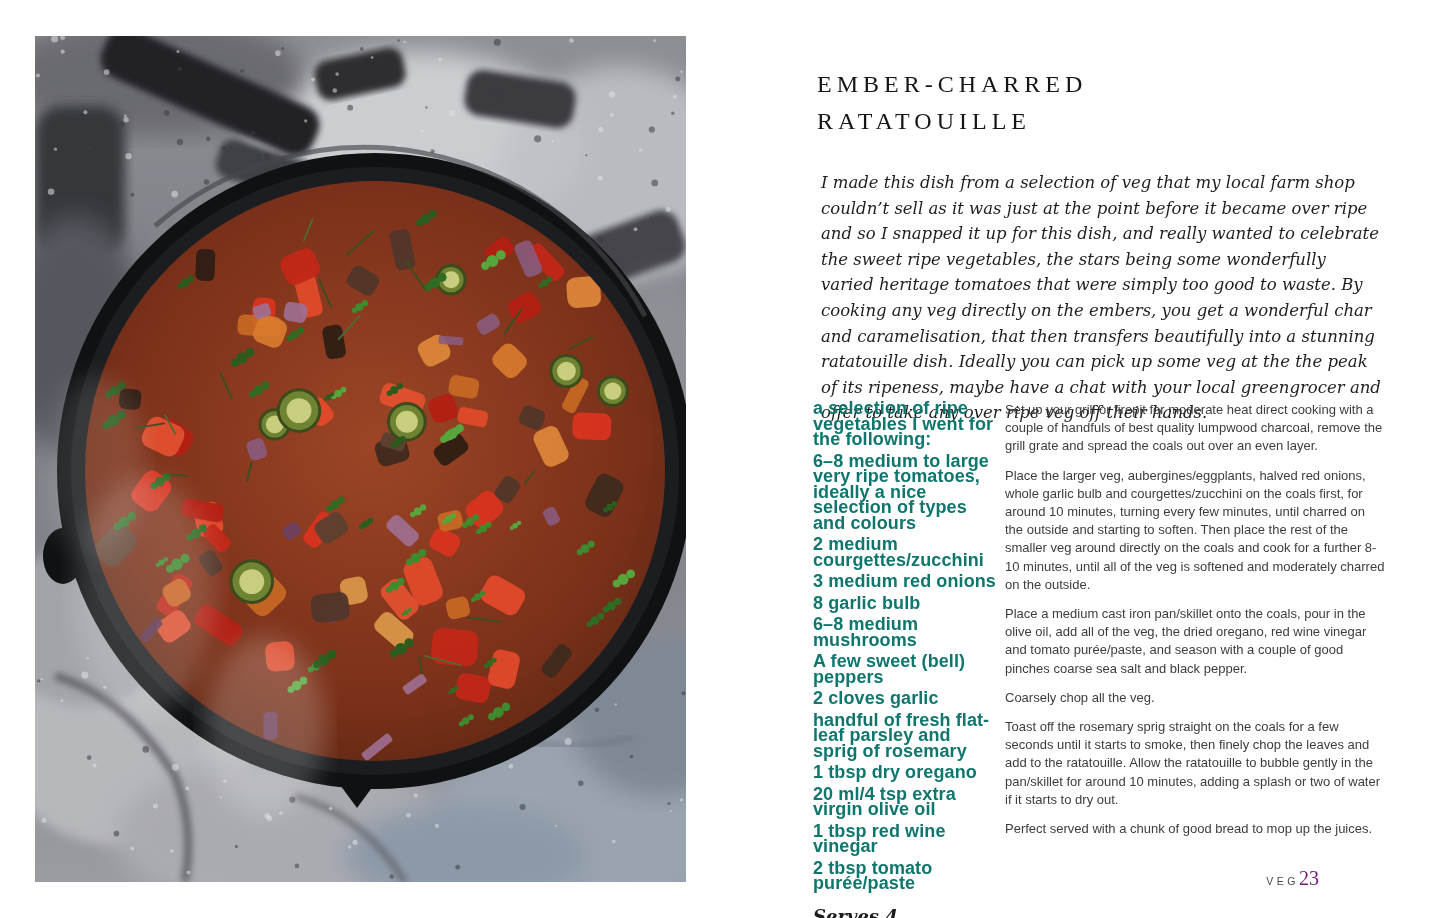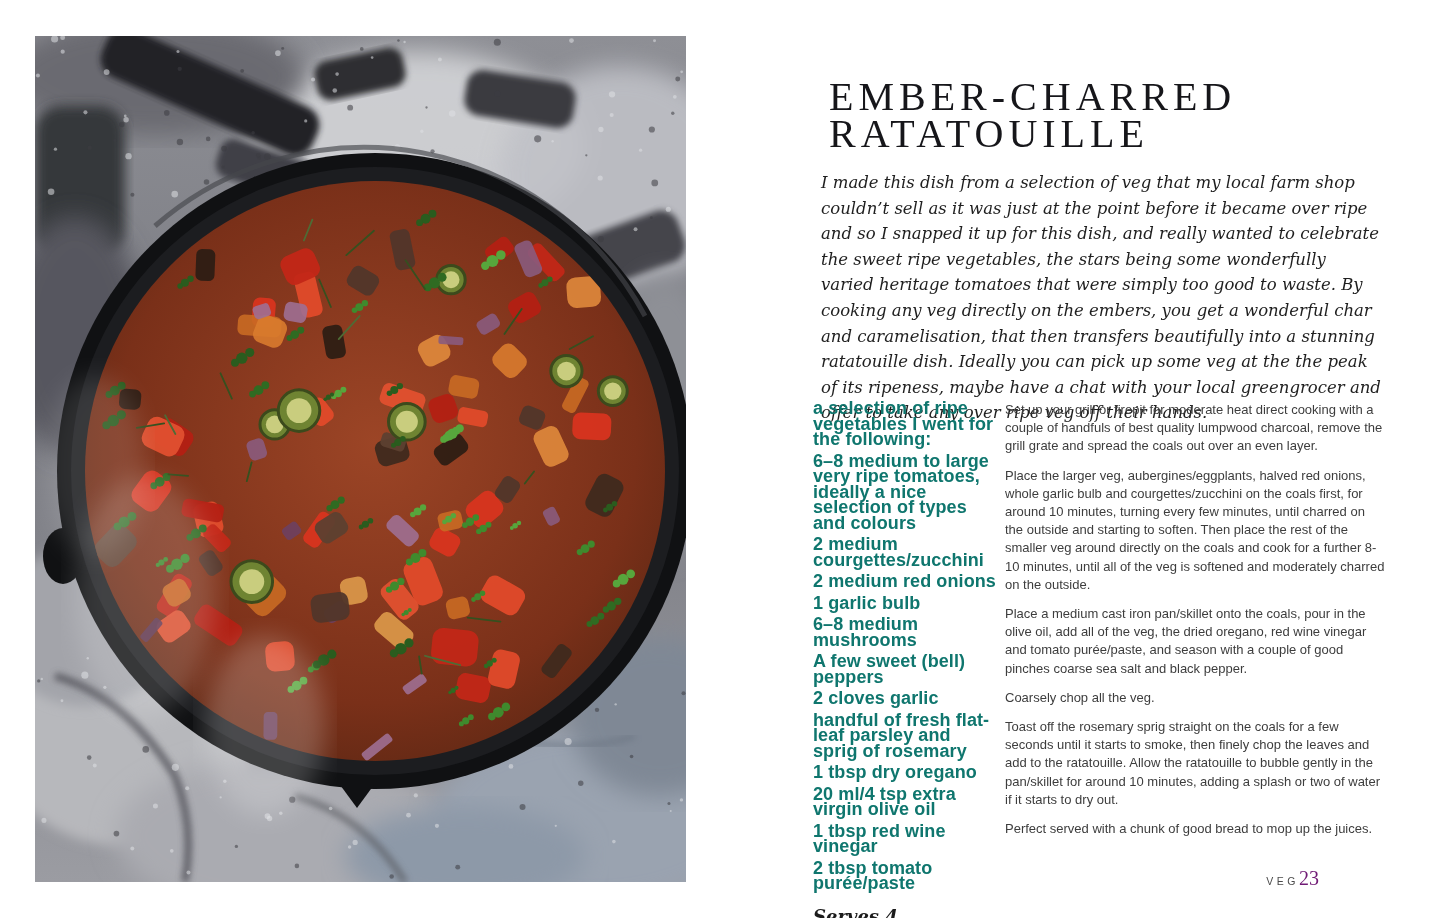--- a/index.html
+++ b/index.html
@@ -6,23 +6,23 @@
   body{
     width:1445px;height:918px;background:#ffffff;position:relative;overflow:hidden;
     font-family:"Liberation Sans", sans-serif;color:#1b1b1b;
   }
   .photo{
     position:absolute;left:35px;top:36px;width:651px;height:846px;overflow:hidden;background:#85868c;
   }
   .photo svg{display:block;width:651px;height:846px;}
   .right-page{position:absolute;left:813px;top:0;width:575px;height:918px;}
   .title{
-    position:absolute;left:0;top:62px;margin:16px;
+    position:absolute;left:0;top:62px;margin:4px;
     font-family:"Liberation Serif", serif;font-weight:400;
-    font-size:40px;line-height:37px;letter-spacing:5px;color:#16161a;
+    font-size:24px;line-height:37px;letter-spacing:5px;color:#16161a;
   }
   .intro{
     position:absolute;left:8px;top:170px;width:562px;margin:0;
     font-family:"DejaVu Serif", serif;font-style:italic;
     font-size:16.5px;line-height:25.6px;color:#1f1f1f;
   }
   .columns{position:absolute;left:0;top:401px;width:575px;display:flex;}
   .col-ingredients{width:183px;flex:0 0 183px;}
   .col-method{margin-left:9px;width:381px;flex:0 0 381px;}
   .ing-item{
@@ -489,23 +489,23 @@
 
     <div class="col-ingredients">
       <p class="ing-item">a selection of ripe vegetables I went for the following:</p>
       <div>
 
           <p class="ing-item">6–8 medium to large very ripe tomatoes, ideally a nice selection of types and colours</p>
 
           <p class="ing-item">2 medium courgettes/zucchini</p>
 
 
-          <p class="ing-item">2 medium red onions</p>
-
-          <p class="ing-item">1 garlic bulb</p>
+          <p class="ing-item">3 medium red onions</p>
+
+          <p class="ing-item">8 garlic bulb</p>
 
           <p class="ing-item">6–8 medium mushrooms</p>
 
           <p class="ing-item">A few sweet (bell) peppers</p>
 
 
           <p class="ing-item">2 cloves garlic</p>
 
           <p class="ing-item">handful of fresh flat-leaf parsley and sprig of rosemary</p>
 

